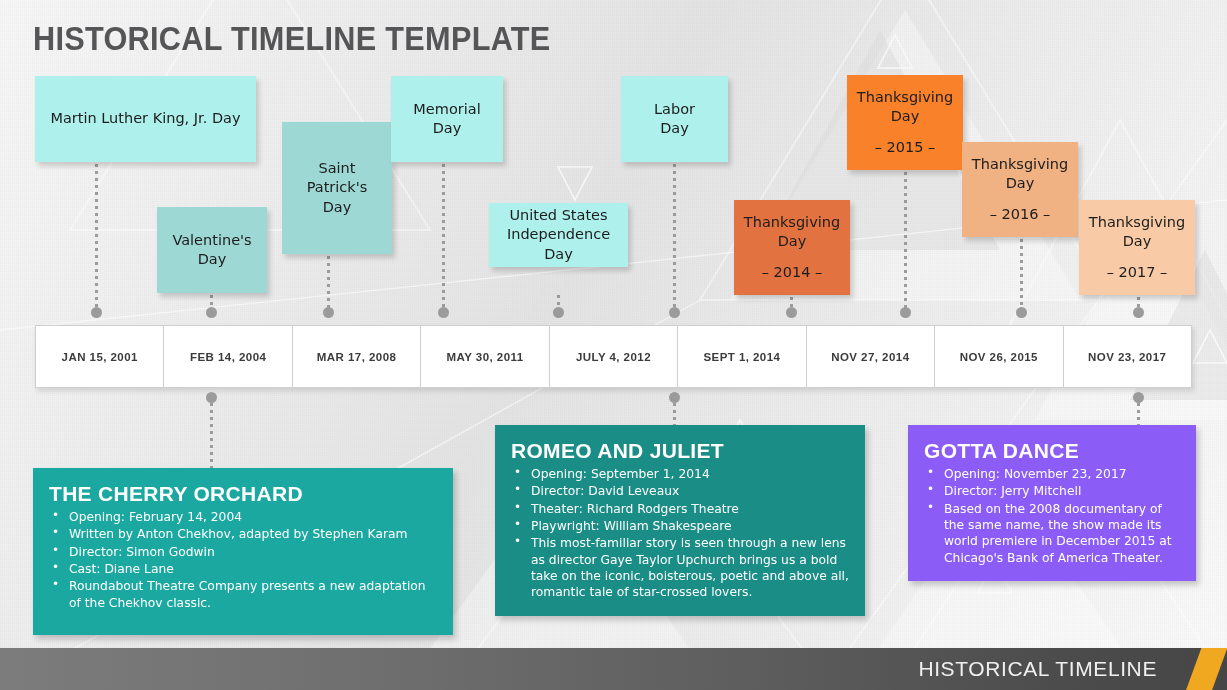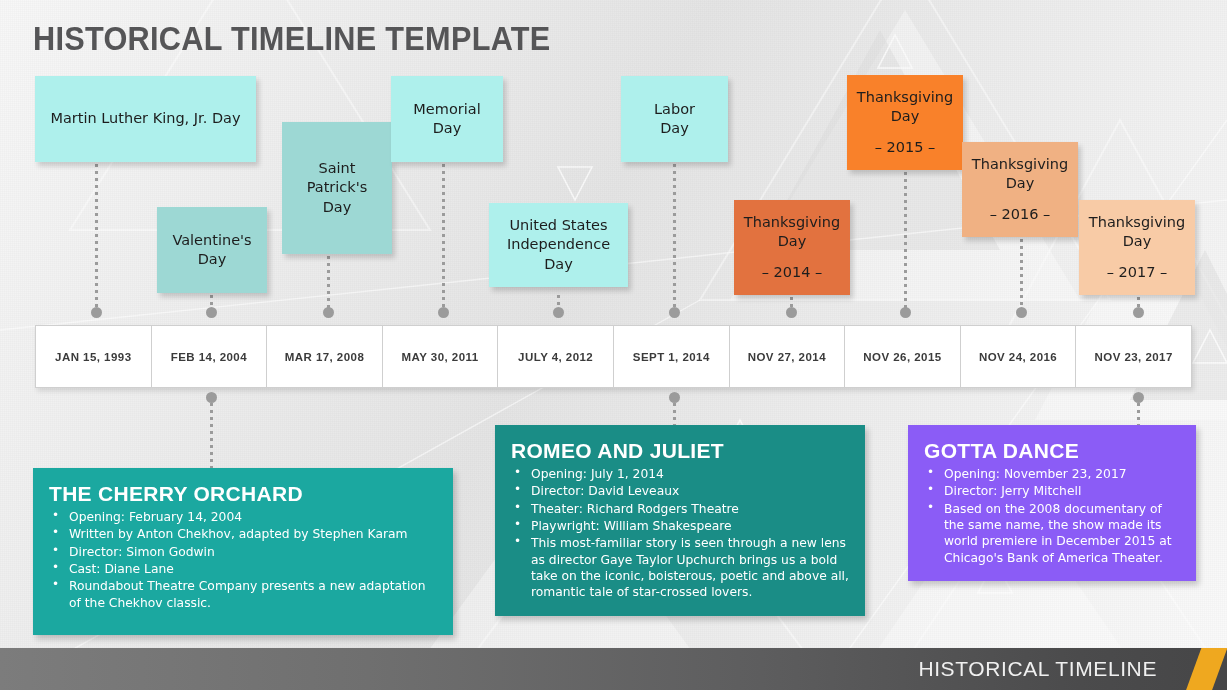--- a/index.html
+++ b/index.html
@@ -268,21 +268,21 @@
         <div class="knob" style="bottom: 0px;"></div>
       </div>
       <div class="event-card" style="left: 391px; top: 76px; width: 112px; height: 86px; background: rgb(174, 240, 236);">
         <div class="ev-inner"><span style="white-space: pre-line;">Memorial
 Day</span></div>
       </div>
       <div class="conn" style="left: 556px; top: 293px; height: 25px;">
         <div class="dots" style="top: 0px; height: 16px;"></div>
         <div class="knob" style="bottom: 0px;"></div>
       </div>
-      <div class="event-card" style="left: 489px; top: 203px; width: 139px; height: 84px; background: rgb(174, 240, 236);">
+      <div class="event-card" style="left: 489px; top: 203px; width: 139px; height: 64px; background: rgb(174, 240, 236);">
         <div class="ev-inner"><span style="white-space: pre-line;">United States
 Independence
 Day</span></div>
       </div>
       <div class="conn" style="left: 672px; top: 162px; height: 156px;">
         <div class="dots" style="top: 0px; height: 147px;"></div>
         <div class="knob" style="bottom: 0px;"></div>
       </div>
       <div class="event-card" style="left: 621px; top: 76px; width: 107px; height: 86px; background: rgb(174, 240, 236);">
         <div class="ev-inner"><span style="white-space: pre-line;">Labor
@@ -317,21 +317,21 @@
         <div class="knob" style="bottom: 0px;"></div>
       </div>
       <div class="event-card" style="left: 1079px; top: 200px; width: 116px; height: 95px; background: rgb(248, 203, 166);">
         <div class="ev-inner"><span style="white-space: pre-line;">Thanksgiving
 Day</span><span class="ev-year">– 2017 –</span></div>
       </div>
     </div>
 
   <div class="axis" id="axis">
       <div class="axis-cell">
-        <span>JAN 15, 1993</span>
+        <span>JAN 15, 2001</span>
       </div>
       <div class="axis-cell">
         <span>FEB 14, 2004</span>
       </div>
       <div class="axis-cell">
         <span>MAR 17, 2008</span>
       </div>
       <div class="axis-cell">
         <span>MAY 30, 2011</span>
       </div>
@@ -339,23 +339,20 @@
         <span>JULY 4, 2012</span>
       </div>
       <div class="axis-cell">
         <span>SEPT 1, 2014</span>
       </div>
       <div class="axis-cell">
         <span>NOV 27, 2014</span>
       </div>
       <div class="axis-cell">
         <span>NOV 26, 2015</span>
-      </div>
-      <div class="axis-cell">
-        <span>NOV 24, 2016</span>
       </div>
       <div class="axis-cell">
         <span>NOV 23, 2017</span>
       </div>
     </div>
 
   <div id="details-layer">
       <div class="conn" style="left: 209px; top: 392px; height: 76px;">
         <div class="dots" style="top: 9px; height: 67px;"></div>
         <div class="knob" style="top: 0px;"></div>
@@ -370,21 +367,21 @@
           <li>Roundabout Theatre Company presents a new adaptation of the Chekhov classic.</li>
         </ul>
       </div>
       <div class="conn" style="left: 672px; top: 392px; height: 33px;">
         <div class="dots" style="top: 9px; height: 24px;"></div>
         <div class="knob" style="top: 0px;"></div>
       </div>
       <div class="detail-card" style="left: 495px; top: 425px; width: 370px; min-height: 186px; background: rgb(26, 141, 134);">
         <div class="detail-title">ROMEO AND JULIET</div>
         <ul class="detail-list">
-          <li>Opening: July 1, 2014</li>
+          <li>Opening: September 1, 2014</li>
           <li>Director: David Leveaux</li>
           <li>Theater: Richard Rodgers Theatre</li>
           <li>Playwright: William Shakespeare</li>
           <li>This most-familiar story is seen through a new lens as director Gaye Taylor Upchurch brings us a bold take on the iconic, boisterous, poetic and above all, romantic tale of star-crossed lovers.</li>
         </ul>
       </div>
       <div class="conn" style="left: 1136px; top: 392px; height: 33px;">
         <div class="dots" style="top: 9px; height: 24px;"></div>
         <div class="knob" style="top: 0px;"></div>
       </div>

